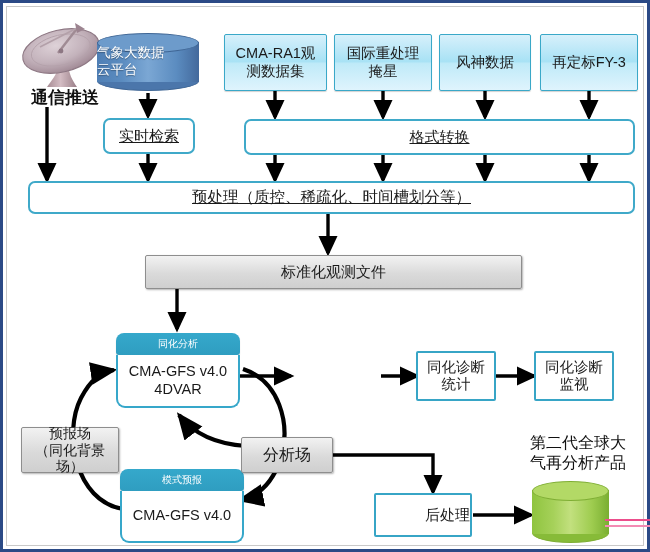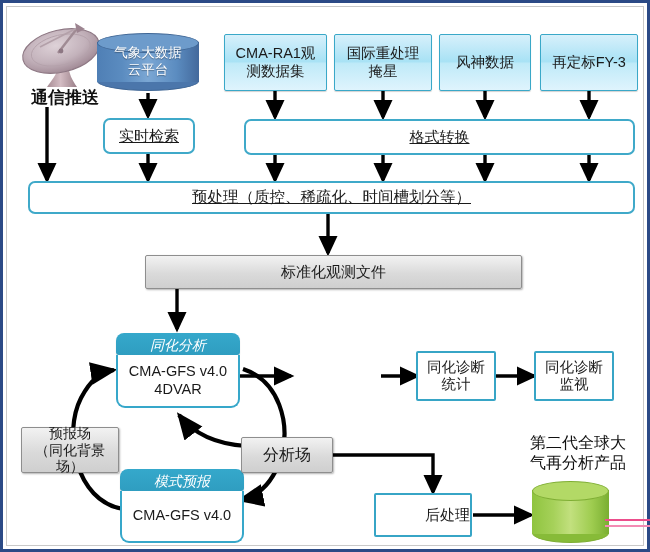--- a/index.html
+++ b/index.html
@@ -74,24 +74,23 @@
   
   .card{
     position:absolute;
     box-sizing:border-box;
   }
   .card-head{
     height:22px;
     background:linear-gradient(to bottom,#35a8cb 0%,#2f9dc0 100%);
     border-radius:8px 8px 3px 3px;
     color:#ffffff;
-    font-size:14px;
-    display:flex;align-items:flex-end;justify-content:center;
+    font-size:10px;
+    display:flex;align-items:center;justify-content:center;
     box-shadow:0 1px 1px rgba(0,0,0,.2);
-    font-style:italic;
   }
   .card-body{
     background:#ffffff;
     border:2.4px solid #36a7ca;
     border-top:none;
     border-radius:0 0 9px 9px;
     display:flex;align-items:center;justify-content:center;
     text-align:center;
     font-size:14.5px;
     line-height:1.2;
@@ -113,21 +112,21 @@
     position:absolute;left:0;right:0;top:9px;bottom:9px;
   }
   .cyl .top,.cyl .bot{
     position:absolute;left:0;right:0;height:18px;border-radius:50%;
   }
   .cyl .top{top:0;}
   .cyl .bot{bottom:0;}
   .cyl .txt{
     position:absolute;left:0;right:0;top:50%;
     transform:translateY(-50%);
-    text-align:center;color:#ffffff;font-size:13.5px;line-height:1.25;
+    color:#ffffff;font-size:13.5px;line-height:1.25;
     text-shadow:0 1px 1px rgba(0,0,0,.35);
   }
   
   .cyl.blue .body{background:linear-gradient(to right,#4f7fb5 0%,#5b8cc0 25%,#7ba7d4 50%,#5b8cc0 78%,#43699c 100%);}
   .cyl.blue .top{background:#6d9bcb;border:1.3px solid #3f6695;}
   .cyl.blue .bot{background:#4b76ab;border:1.3px solid #3f6695;}
   
   .cyl.green .body{background:linear-gradient(to right,#8fc43f 0%,#a6d15a 28%,#c2e07e 50%,#9ecc4f 78%,#79ae31 100%);}
   .cyl.green .top{background:#b3d966;border:1px solid #7fae34;}
   .cyl.green .bot{background:#87bb38;border:1px solid #7fae34;}

